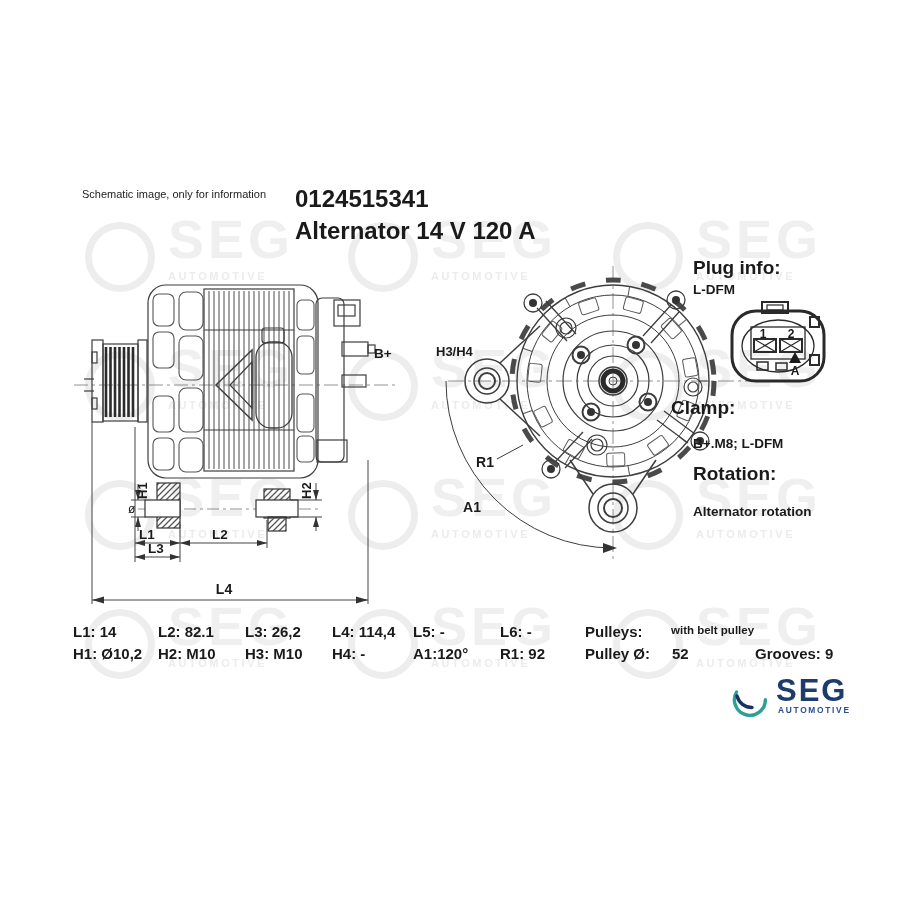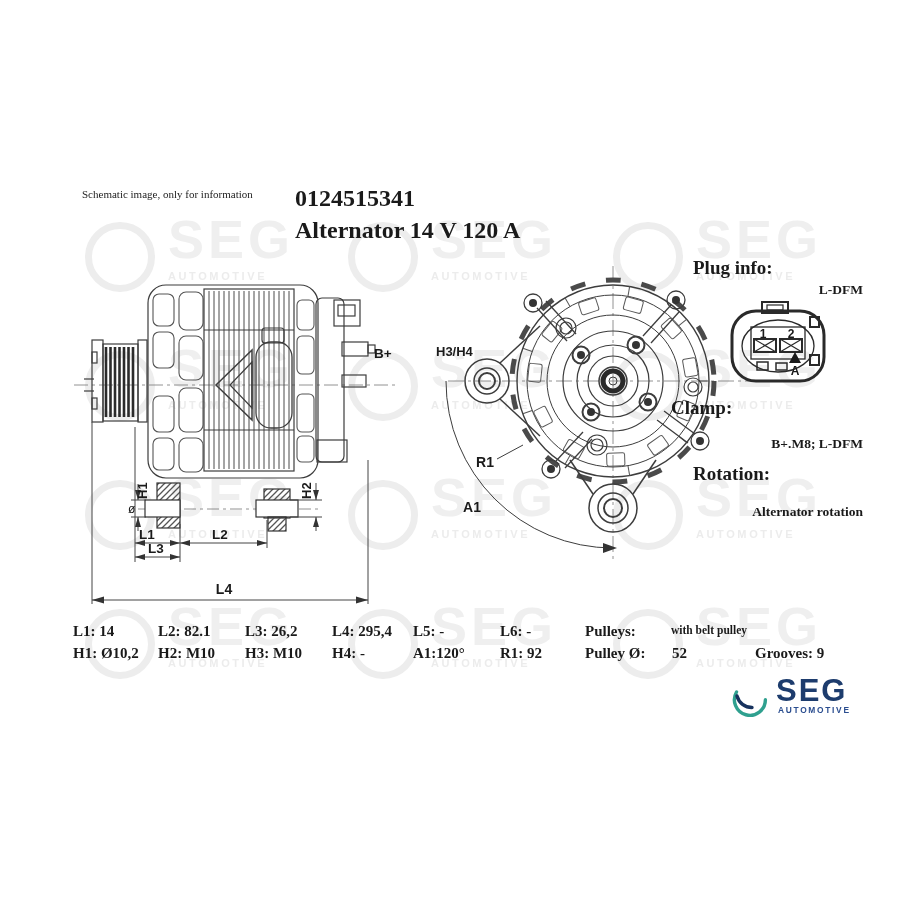--- a/index.html
+++ b/index.html
@@ -10,25 +10,25 @@
   
   .wm{position:absolute;display:flex;align-items:flex-start;gap:13px;z-index:0;pointer-events:none;}
   .wm-ring{width:56px;height:56px;border:7px solid #ededed;border-radius:50%;margin-top:10px;}
   .wm-texts{display:flex;flex-direction:column;}
   .wm-seg{font-weight:bold;font-size:54px;line-height:1;letter-spacing:4px;color:#efefef;}
   .wm-sub{font-size:11px;font-weight:600;letter-spacing:2.6px;color:#ececec;margin-top:4px;}
   
   #drawing{position:absolute;left:0;top:0;z-index:1;}
   #drawing text{font-family:"Liberation Sans",sans-serif;fill:#1a1a1a;}
   
-  .txt{position:absolute;z-index:2;white-space:nowrap;font-family:Liberation Serif, serif;}
+  .txt{position:absolute;z-index:2;white-space:nowrap;}
   .disclaimer{font-size:11px;color:#222;}
   .h-big{font-size:24px;font-weight:bold;width:320px;}
   .rp-head{font-size:19px;font-weight:bold;width:170px;}
-  .rp-val{font-size:13.5px;font-weight:bold;text-align:right;width:170px;}
+  .rp-val{font-size:13.5px;font-weight:bold;text-align:left;width:170px;}
   .cell{font-size:15px;font-weight:bold;}
   .cell-small{font-size:11.5px;font-weight:bold;}
   
   .logo{position:absolute;z-index:2;}
 </style>
 </head>
 <body>
 
 <div class="wm" style="left:85px;top:212px">
     <span class="wm-ring"></span>
@@ -437,21 +437,21 @@
 <div class="txt rp-val" style="left:693px;top:282px">L-DFM</div>
 <div class="txt rp-head" style="left:671px;top:397px">Clamp:</div>
 <div class="txt rp-val" style="left:693px;top:436px">B+.M8; L-DFM</div>
 <div class="txt rp-head" style="left:693px;top:463px">Rotation:</div>
 <div class="txt rp-val" style="left:693px;top:504px">Alternator rotation</div>
 
 <div>
   <div class="txt cell" style="left:73px;top:623px">L1: 14</div>
   <div class="txt cell" style="left:158px;top:623px">L2: 82.1</div>
   <div class="txt cell" style="left:245px;top:623px">L3: 26,2</div>
-  <div class="txt cell" style="left:332px;top:623px">L4: 295,4</div>
+  <div class="txt cell" style="left:332px;top:623px">L4: 114,4</div>
   <div class="txt cell" style="left:413px;top:623px">L5: -</div>
   <div class="txt cell" style="left:500px;top:623px">L6: -</div>
   <div class="txt cell" style="left:585px;top:623px">Pulleys:</div>
   <div class="txt cell-small" style="left:671px;top:624px">with belt pulley</div>
 
   <div class="txt cell" style="left:73px;top:645px">H1: Ø10,2</div>
   <div class="txt cell" style="left:158px;top:645px">H2: M10</div>
   <div class="txt cell" style="left:245px;top:645px">H3: M10</div>
   <div class="txt cell" style="left:332px;top:645px">H4: -</div>
   <div class="txt cell" style="left:413px;top:645px">A1:120°</div>

